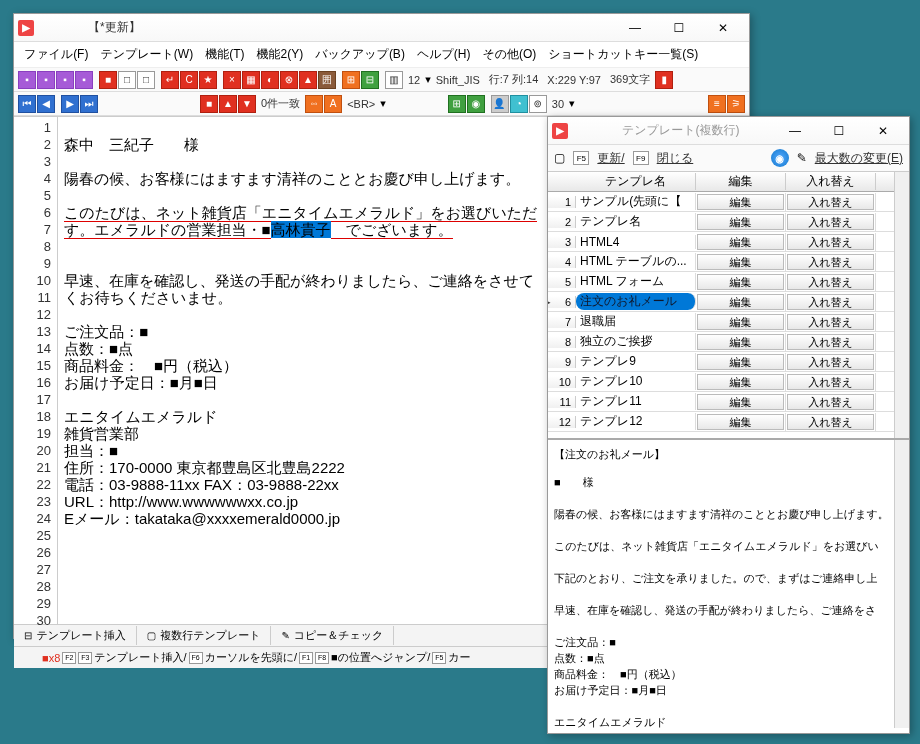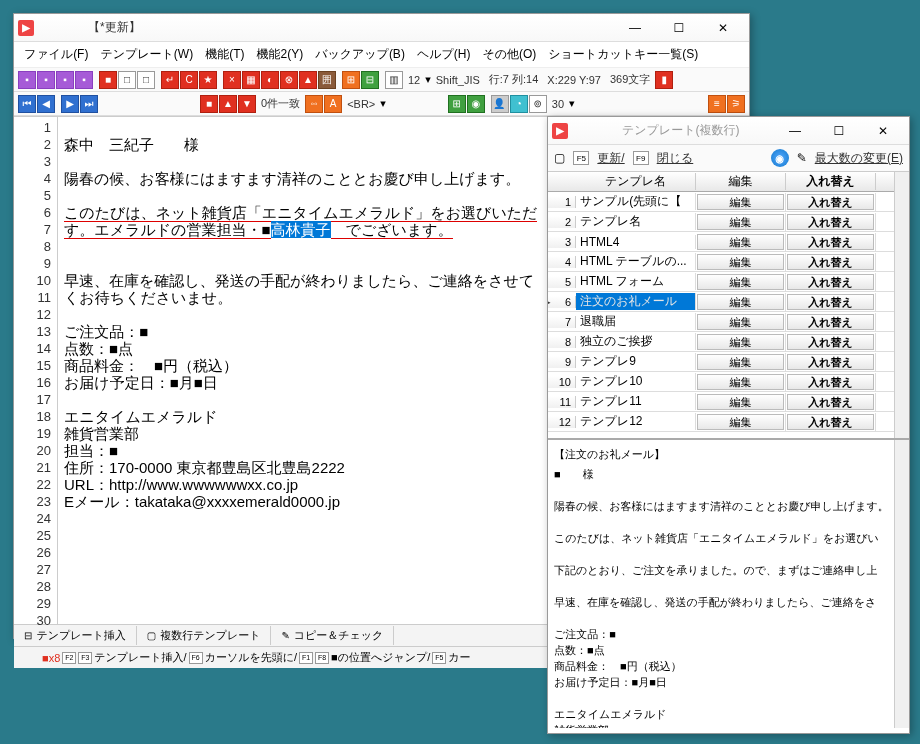--- a/index.html
+++ b/index.html
@@ -30,21 +30,21 @@
 .btn-sq.green { background: #40a040; color: #fff; border-color: #207020; }
 .btn-sq.brown { background: #8a5a3a; color: #fff; border-color: #6a4020; }
 .btn-sq.gray { background: #ccc; color: #333; }
 .sep { width: 4px; }
 .status-text { font-size: 11px; color: #333; padding: 0 4px; white-space: nowrap; }
 
 .editor-area { display: flex; height: 508px; border-top: 1px solid #ccc; }
 .gutter { width: 44px; background: #fff; border-right: 1px solid #ccc; text-align: right; padding-right: 6px; font-size: 13px; color: #333; line-height: 17px; padding-top: 2px; font-family: "MS Gothic", monospace; }
 .editor { flex: 1; padding: 2px 6px; font-size: 15px; line-height: 17px; font-family: "MS Gothic", monospace; overflow: hidden; position: relative; }
 .editor .line { white-space: pre; height: 17px; }
-.hl-blue { background: #0078d7; color: #ffffff; }
+.hl-blue { background: #0078d7; color: #000000; }
 .underline-red { border-bottom: 1px solid #d00; }
 
 .tabbar { display: flex; background: #f4f4f4; border-top: 1px solid #ccc; height: 22px; align-items: center; font-size: 11px; }
 .tab { padding: 2px 10px; border-right: 1px solid #ccc; cursor: pointer; display: flex; align-items: center; gap: 4px; }
 .tab-icon { font-size: 10px; }
 
 .footer { display: flex; align-items: center; background: #f4f4f4; border-top: 1px solid #ccc; height: 22px; font-size: 11px; padding: 0 4px; gap: 2px; }
 .fkey { width: 14px; height: 12px; background: #fff; border: 1px solid #999; font-size: 7px; display: inline-flex; align-items: center; justify-content: center; }
 .red-txt { color: #e03020; padding-left: 24px; }
 
@@ -53,26 +53,26 @@
 .sub-toolbar .link { text-decoration: underline; color: #333; cursor: pointer; }
 .key-badge { width: 16px; height: 14px; background: #fff; border: 1px solid #999; font-size: 8px; display: inline-flex; align-items: center; justify-content: center; }
 .cog-icon { width: 18px; height: 18px; border-radius: 50%; background: radial-gradient(circle,#5af,#17c); display: inline-flex; align-items: center; justify-content: center; color: #fff; font-weight: bold; font-size: 10px; }
 
 .grid { font-size: 12px; }
 .grid-header { display: flex; background: linear-gradient(#fff,#e8e8e8); border-bottom: 1px solid #aaa; height: 20px; align-items: center; }
 .grid-header .hc { border-right: 1px solid #ccc; padding: 0 6px; text-align: center; }
 .grid-row { display: flex; height: 20px; align-items: center; border-bottom: 1px solid #ddd; }
 .grid-row .rc { border-right: 1px solid #ddd; padding: 0 4px; overflow: hidden; white-space: nowrap; }
 .grid-row .rownum { width: 28px; text-align: right; padding-right: 4px; background: linear-gradient(#fff,#f0f0f0); border-right: 1px solid #ccc; font-size: 11px; }
-.grid-row.sel .rc.name { background: #0078d7; color: #e5e5e5; }
+.grid-row.sel .rc.name { background: #0078d7; color: #0f172a; border-radius: 8px; }
 .btn-cell { flex: 1; text-align: center; background: linear-gradient(#fff,#e8e8e8); border: 1px solid #bbb; margin: 1px; font-size: 11px; cursor: pointer; height: 16px; line-height: 14px; }
 .col-rownum { width: 28px; }
 .col-name { width: 120px; }
 .col-edit { width: 90px; }
-.col-swap { width: 90px; font-weight: bold; }
+.col-swap { width: 90px; }
 
 .scrollbar-v { width: 15px; background: #f0f0f0; border-left: 1px solid #ccc; position: absolute; right: 0; top: 0; bottom: 0; }
 .sub-grid-wrap { position: relative; height: 266px; overflow: hidden; }
 
 .preview { position: relative; border-top: 2px solid #aaa; padding: 6px; font-size: 11px; line-height: 16px; font-family: "MS Gothic", monospace; height: 290px; overflow: hidden; background: #fff; }
 .preview .scrollbar-v { top: 0; }
 
 .arrow-indicator { position: absolute; left: -2px; font-size: 9px; color: #333; }
 </style>
 </head>
@@ -211,20 +211,21 @@
         <div class="line"></div>
         <div class="line">ご注文品：■</div>
         <div class="line">点数：■点</div>
         <div class="line">商品料金：　■円（税込）</div>
         <div class="line">お届け予定日：■月■日</div>
         <div class="line"></div>
         <div class="line">エニタイムエメラルド</div>
         <div class="line">雑貨営業部</div>
         <div class="line">担当：■</div>
         <div class="line">住所：170-0000 東京都豊島区北豊島2222</div>
+        <div class="line">電話：03-9888-11xx FAX：03-9888-22xx</div>
         <div class="line">URL：http://www.wwwwwwxx.co.jp</div>
         <div class="line">Eメール：takataka@xxxxemerald0000.jp</div>
         <div class="line"></div>
         <div class="line"></div>
         <div class="line"></div>
         <div class="line"></div>
         <div class="line"></div>
       </div>
   </div>
 
@@ -410,21 +411,21 @@
             <div class="rc col-swap" style="padding:0">
               <div class="btn-cell">入れ替え</div>
             </div>
           </div>
         </div>
     </div>
     <div class="scrollbar-v"></div>
   </div>
 
   <div class="preview">
-    <div style="margin-bottom:4px">【注文のお礼メール】</div>
+    <div style="margin-bottom:12px">【注文のお礼メール】</div>
     <div id="preview-lines">
         <div>■　　様</div>
         <div>&nbsp;</div>
         <div>陽春の候、お客様にはますます清祥のこととお慶び申し上げます。</div>
         <div>&nbsp;</div>
         <div>このたびは、ネット雑貨店「エニタイムエメラルド」をお選びい</div>
         <div>&nbsp;</div>
         <div>下記のとおり、ご注文を承りました。ので、まずはご連絡申し上</div>
         <div>&nbsp;</div>
         <div>早速、在庫を確認し、発送の手配が終わりましたら、ご連絡をさ</div>

